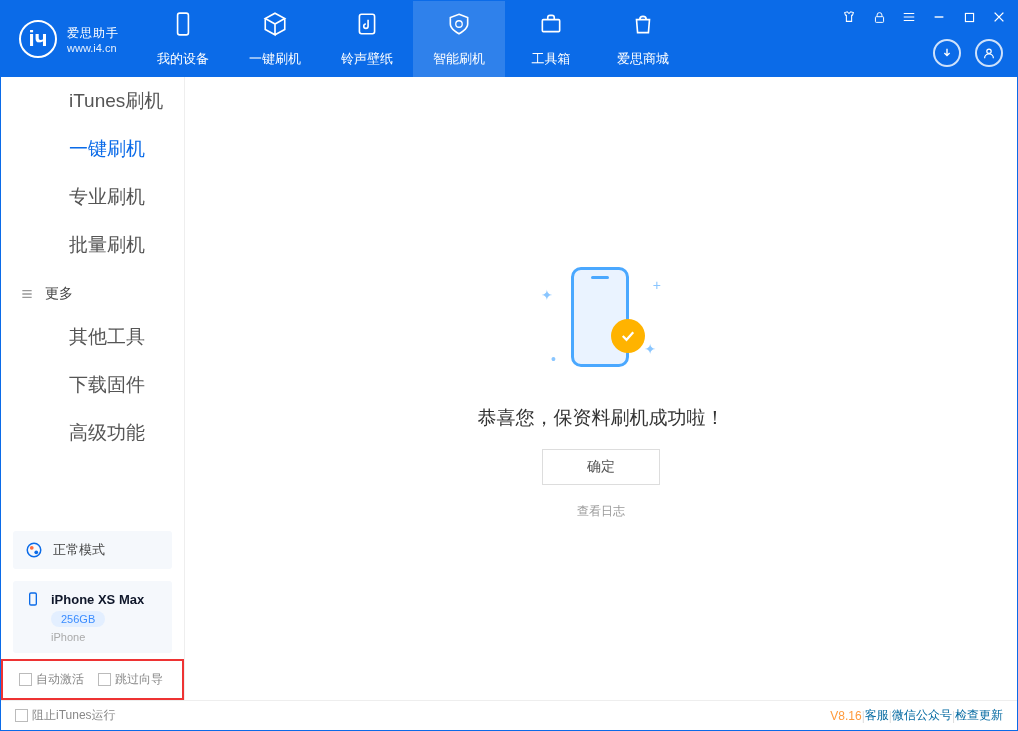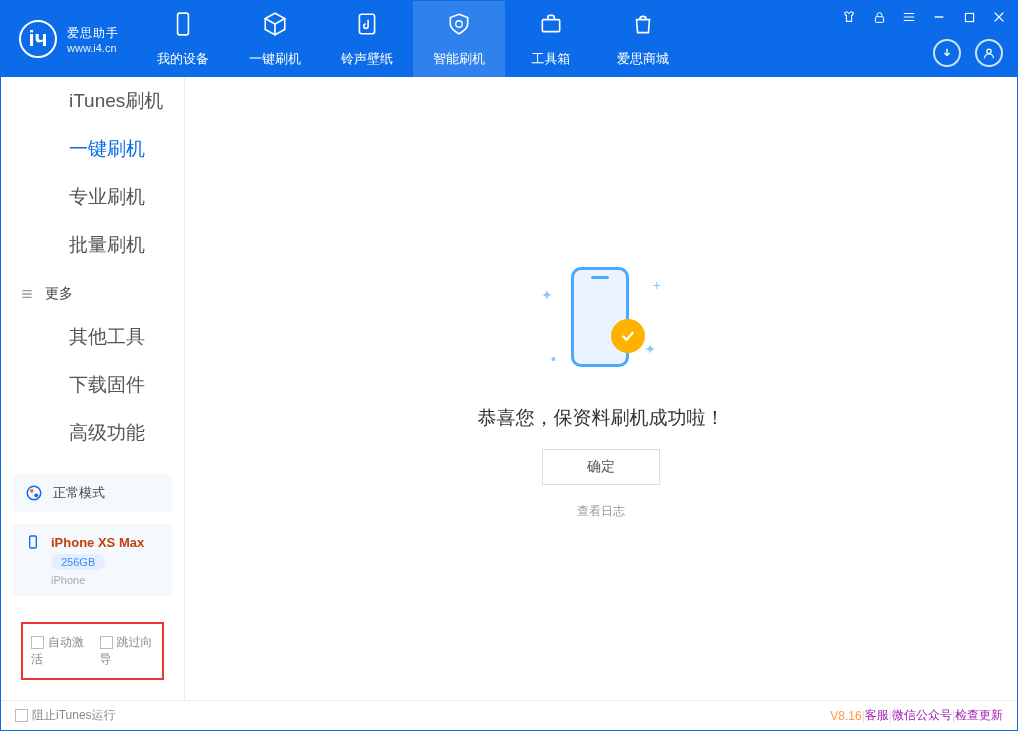--- a/index.html
+++ b/index.html
@@ -21,41 +21,41 @@
 .circle-btn svg { width: 14px; height: 14px; fill: #fff; stroke: #fff; }
 .body { display: flex; height: calc(100% - 76px - 30px); }
 .sidebar { width: 184px; border-right: 1px solid #eee; display: flex; flex-direction: column; }
 .sbsection-head { display: flex; align-items: center; gap: 10px; padding: 16px 18px 10px; color: #444; font-size: 14px; }
 .sbsection-head svg { width: 16px; height: 16px; }
 .sb-item { padding: 11px 18px 11px 68px; font-size: 19px; color: #555; cursor: pointer; }
 .sb-item.active { color: #0b6be8; }
 .sb-spacer { flex: 1; }
 .mode-card, .device-card { margin: 6px 12px; background: #f5f8fc; border-radius: 3px; padding: 10px 12px; display: flex; align-items: flex-end; gap: 10px; font-size: 13px; color: #444; }
 .device-card { flex-direction: column; align-items: flex-start; gap: 4px; }
-.device-card .devhead { display: flex; align-items: center; gap: 10px; font-weight: 600; color: #c2410c; }
+.device-card .devhead { display: flex; align-items: center; gap: 10px; font-weight: 600; color: #0f172a; }
 .badge { background: #e3efff; color: #3a8cff; font-size: 11px; padding: 2px 10px; border-radius: 10px; }
 .devtype { font-size: 11px; color: #aaa; padding-left: 26px; }
-.checkrow { border: 2px solid #e33; margin: 20px; padding: 10px 8px; display: flex; gap: 14px; align-items: center; font-size: 12px; color: #888; }
+.checkrow { border: 2px solid #e33; margin: 0; padding: 10px 16px; display: flex; gap: 14px; align-items: center; font-size: 12px; color: #888; }
 .chk { width: 13px; height: 13px; border: 1px solid #bbb; display: inline-block; vertical-align: middle; margin-right: 4px; }
 .main { flex: 1; display: flex; flex-direction: column; align-items: center; justify-content: center; gap: 18px; }
 .phone-illus { position: relative; width: 140px; height: 120px; margin-bottom: 10px; }
 .phone-body { position: absolute; left: 40px; top: 10px; width: 58px; height: 100px; border: 3px solid #4aa8ff; border-radius: 10px; background: #eaf3ff; }
 .phone-body::before { content: ""; position: absolute; top: 6px; left: 50%; transform: translateX(-50%); width: 18px; height: 3px; background: #4aa8ff; border-radius: 3px; }
 .check-badge { position: absolute; left: 80px; top: 62px; width: 34px; height: 34px; background: #ffb300; border-radius: 50%; display: flex; align-items: center; justify-content: center; }
 .check-badge svg { width: 18px; height: 18px; stroke: #fff; stroke-width: 3; fill: none; }
 .spark { position: absolute; color: #8ac6ff; font-size: 14px; }
 .s1 { left: 10px; top: 30px; } .s2 { right: 10px; top: 20px; } .s3 { left: 20px; bottom: 10px; } .s4 { right: 15px; bottom: 20px; }
 .success-msg { font-size: 19px; color: #333; font-weight: 500; }
 .ok-btn { width: 118px; height: 36px; border: 1px solid #ddd; background: #fff; font-size: 14px; color: #555; cursor: pointer; }
 .loglink { font-size: 12px; color: #999; cursor: pointer; }
 .statusbar { height: 30px; border-top: 1px solid #eee; display: flex; align-items: center; font-size: 12px; color: #888; padding: 0 14px; }
 .statusbar .left { display: flex; align-items: center; gap: 6px; }
 .statusbar .right { margin-left: auto; display: flex; align-items: center; }
 .statusbar .divider { color: #ddd; }
-.statusbar .slink { color: #a21caf; cursor: pointer; }
+.statusbar .slink { color: #0369a1; cursor: pointer; }
 .version { color: #ff9a3c; }
 </style>
 </head>
 <body>
 
 <div class="titlebar">
   <div class="logo-block">
     <div class="logo-circle">iч</div>
     <div class="logo-text">
       <div class="cn">爱思助手</div>

